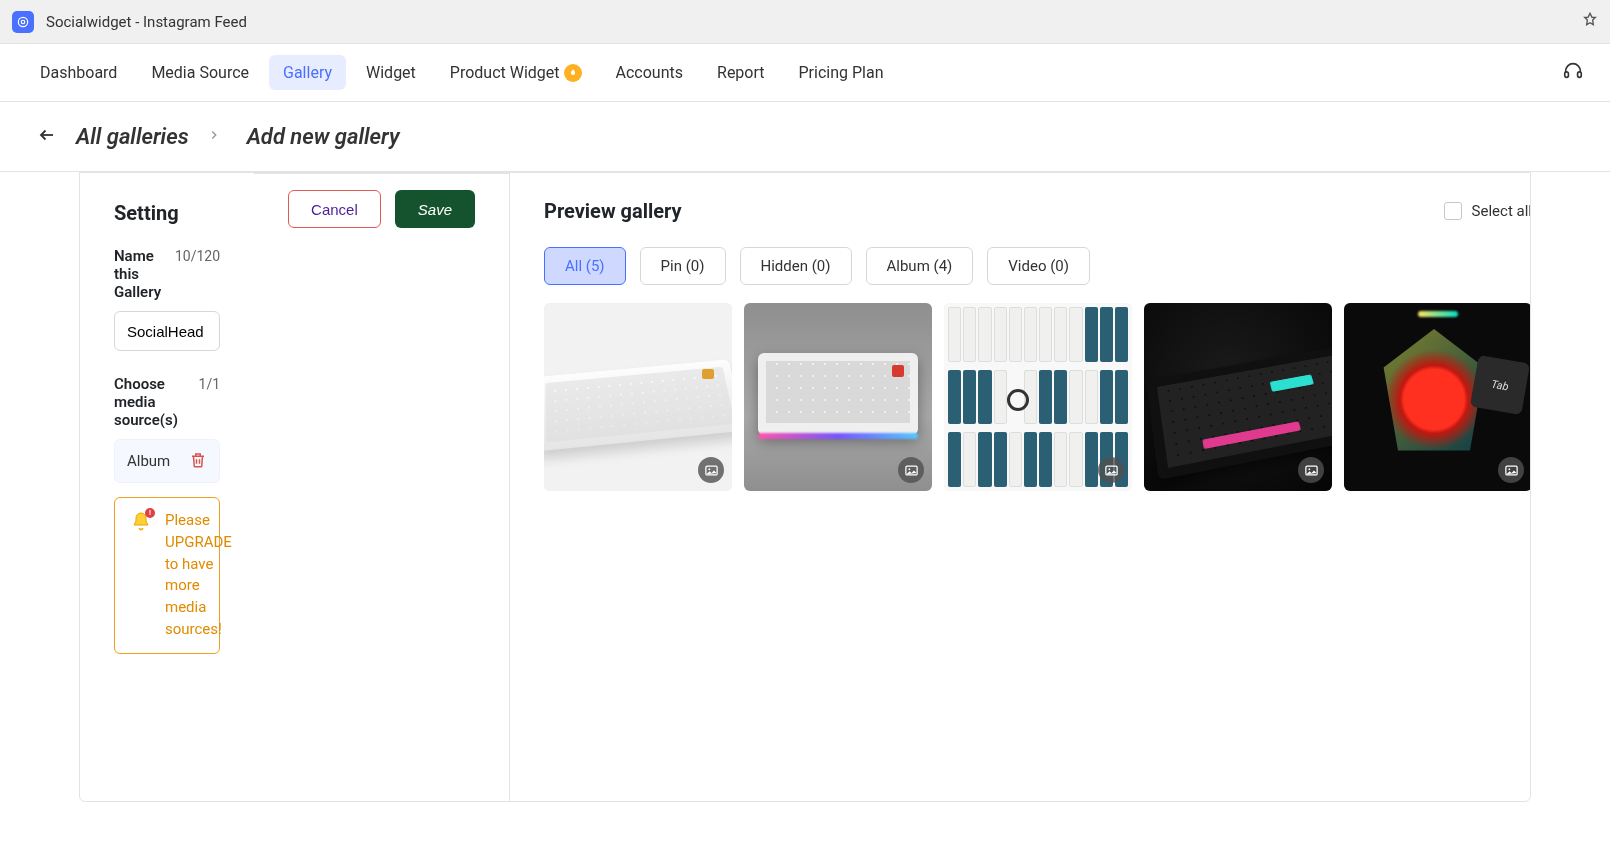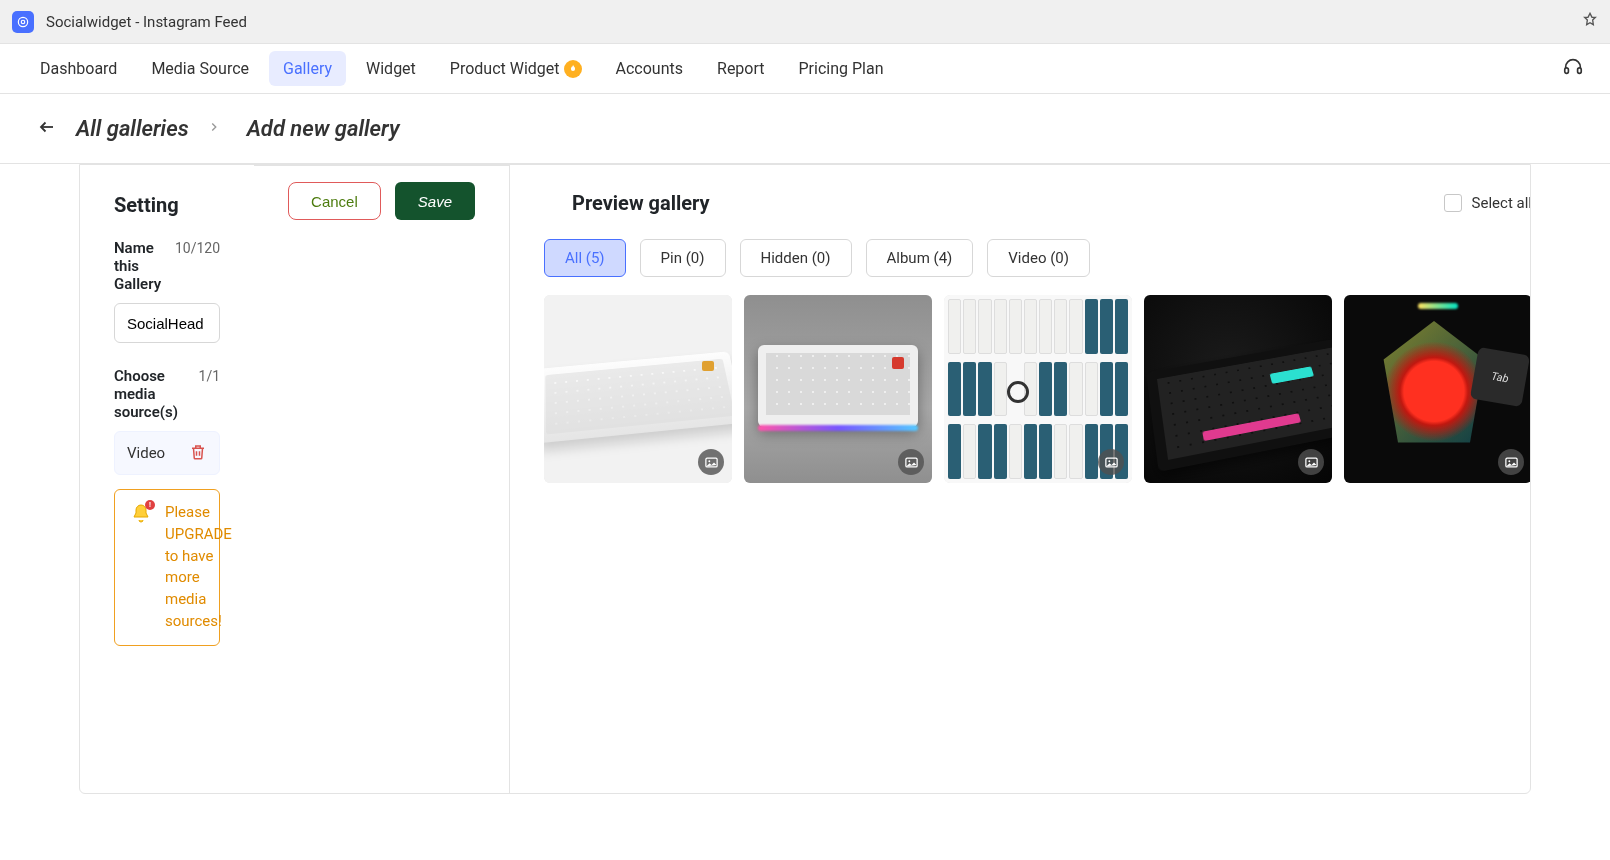--- a/index.html
+++ b/index.html
@@ -31,21 +31,21 @@
   }
   .titlebar .app-icon svg { width: 14px; height: 14px; }
   .titlebar .app-title { color: #333; font-size: 15px; }
   .titlebar .pin {
     margin-left: auto;
     color: #555;
   }
 
   
   .topnav {
-    height: 50px;
+    height: 58px;
     border-bottom: 1px solid #e3e3e3;
     display: flex;
     align-items: center;
     padding: 0 26px;
   }
   .topnav .nav-item {
     padding: 8px 14px;
     margin-right: 6px;
     color: #333;
     font-size: 16px;
@@ -203,39 +203,37 @@
     padding: 0 22px;
     border-radius: 6px;
     font-size: 15px;
     font-weight: 500;
     cursor: pointer;
     border: 1px solid transparent;
   }
   .btn-cancel {
     background: #fff;
     border-color: #e05a5a;
-    color: #4d7c0f;
-    border-radius: 8px;
+    color: #4c1d95;
   }
   .btn-save {
     background: #14532d;
     color: #fff;
     font-style: italic;
   }
 
   
   .preview {
     flex: 1;
     padding: 26px 34px;
   }
   .preview-head {
     display: flex;
     align-items: center;
     margin-bottom: 24px;
-    margin-left: 28px;
   }
   .preview-head h2 {
     font-size: 20px;
     font-weight: 700;
   }
   .select-all {
     margin-left: auto;
     display: flex;
     align-items: center;
     gap: 10px;
@@ -450,21 +448,21 @@
           <span class="field-label">Name this Gallery</span>
           <span class="field-counter">10/120</span>
         </div>
         <input class="text-input" value="SocialHead" style="">
 
         <div class="field-row">
           <span class="field-label">Choose media source(s)</span>
           <span class="field-counter">1/1</span>
         </div>
         <div class="source-row">
-          <span class="src-name">Video</span>
+          <span class="src-name">Album</span>
           <span class="trash">
             <svg width="18" height="18" viewBox="0 0 24 24" fill="none" stroke="currentColor" stroke-width="2">
                 <path d="M4 7h16"></path>
                 <path d="M10 11v6"></path>
                 <path d="M14 11v6"></path>
                 <path d="M6 7l1 13a1 1 0 001 1h8a1 1 0 001-1l1-13"></path>
                 <path d="M9 7V4h6v3"></path>
               </svg>
           </span>
         </div>

